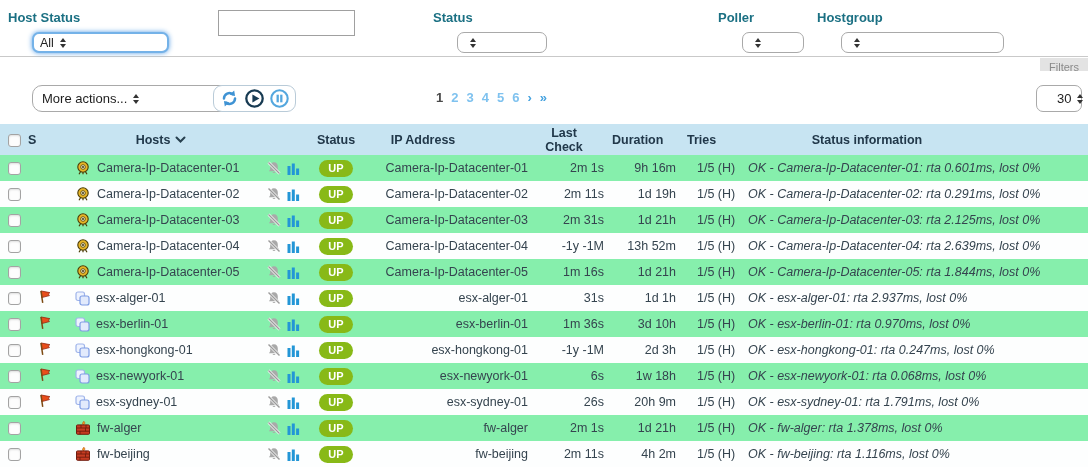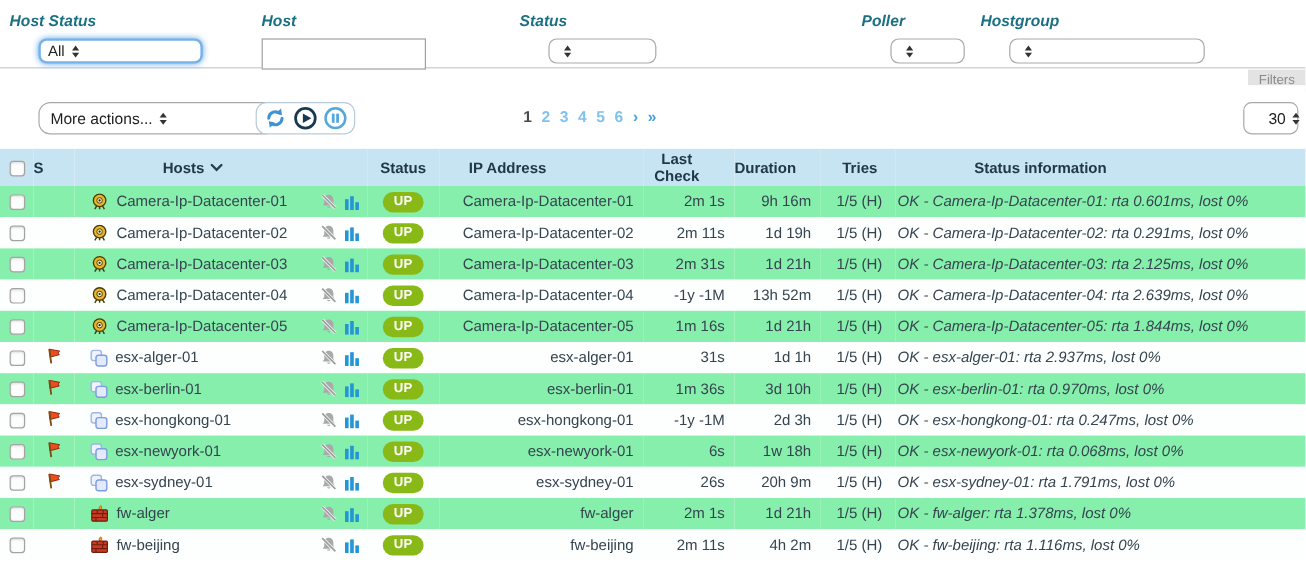--- a/index.html
+++ b/index.html
@@ -4,21 +4,21 @@
 <style>
   * { box-sizing: border-box; margin: 0; padding: 0; }
   html,body { width:1088px; height:468px; overflow:hidden; background:#fff;
     font-family:"Liberation Sans", sans-serif; }
   .app { position:relative; width:1088px; height:468px; }
 
   
   .filter-panel { position:absolute; top:0; left:0; width:1088px; height:57px;
     background:#fff; border-bottom:1px solid #c9c9c9; }
   .fgroup { position:absolute; top:10px; }
-  .fgroup label { display:block; font-size:13px; font-weight:bold; color:#1b7083; margin-bottom:7px;font-style:italic; }
+  .fgroup label { display:block; font-size:13px; font-weight:bold; color:#1b7083; margin-bottom:7px; }
   .sel { display:flex; align-items:center; background:#fff;
     border:1px solid #a9a9a9; border-radius:7px; height:21px; padding:0 6px; font-size:12.5px;
     color:#222; cursor:pointer;margin-left:24px; }
   .sel.focused { border:2px solid #74b2e8; box-shadow:0 0 5px rgba(80,155,230,.95); }
   .spin { display:inline-flex; flex-direction:column; gap:2px; margin-left:6px; }
   .spin i { display:block; width:0; height:0; border-left:3.5px solid transparent; border-right:3.5px solid transparent; }
   .spin .up { border-bottom:4.5px solid #333; }
   .spin .dn { border-top:4.5px solid #333; }
   .txt-input { width:137px; height:26px; border:1px solid #a0a0a0; background:#fff; font-size:13px; padding:0 5px; }
 
@@ -46,21 +46,21 @@
   td { height:26px; font-size:12.5px; color:#35444f; vertical-align:middle; }
   tr.odd td { background:#86efac; }
   tr.even td { background:#fdfefe; }
   .c { text-align:center; }
   .r { text-align:right; }
   .l { text-align:left; }
   th.h-hosts { text-align:center; }
   th.h-ip { padding-right:56px; }
   th.h-lastcheck { padding-right:20px; }
   th.h-duration { padding-right:26px; }
-  th.h-tries { text-align:center; padding-left:3px; }
+  th.h-tries { text-align:left; padding-left:3px; }
   th.h-info { padding-right:100px; }
   td.td-ip, td.td-lastcheck, td.td-duration { padding-right:8px; }
   td.td-tries { padding-left:13px; }
   td.td-info { padding-left:2px;font-style:italic; }
   .checkbox { display:inline-block; width:13px; height:13px; border:1px solid #a3a3a3; border-radius:3px;
     background:#fdfdfd; box-shadow:inset 0 1px 2px rgba(0,0,0,.12); cursor:pointer; vertical-align:middle; }
   td.td-check, th.th-check { padding-left:8px; }
   .host-cell { display:flex; align-items:center; gap:6px; padding-left:13px; }
   .host-name { cursor:pointer; }
   .icons-cell { display:flex; align-items:center; justify-content:center; gap:5px; }
@@ -78,21 +78,20 @@
       <label>Host Status</label>
       <div class="sel focused" style="width:137px;">
         <span>All</span>
         <span class="spin">
             <i class="up"></i>
             <i class="dn"></i>
           </span>
       </div>
     </div>
     <div class="fgroup" style="left:218px;">
-      <label>Host</label>
       <input class="txt-input" type="text" value="" style="">
     </div>
     <div class="fgroup" style="left:433px;">
       <label>Status</label>
       <div class="sel" style="width:90px;">
         <span></span>
         <span class="spin">
             <i class="up"></i>
             <i class="dn"></i>
           </span>

